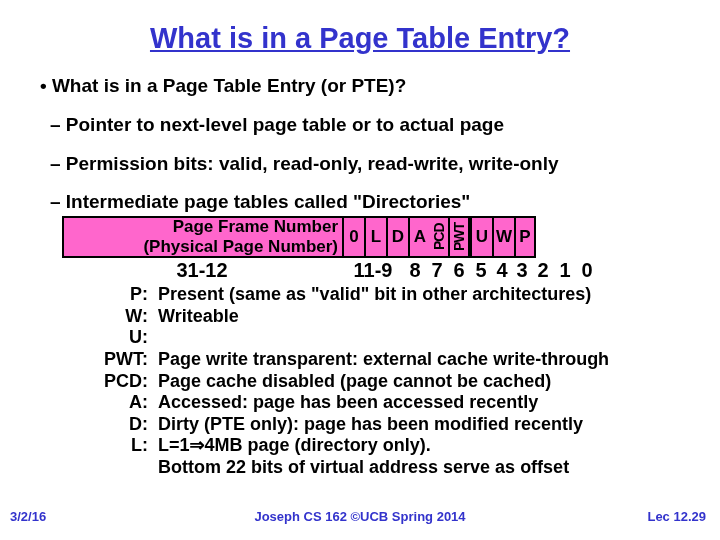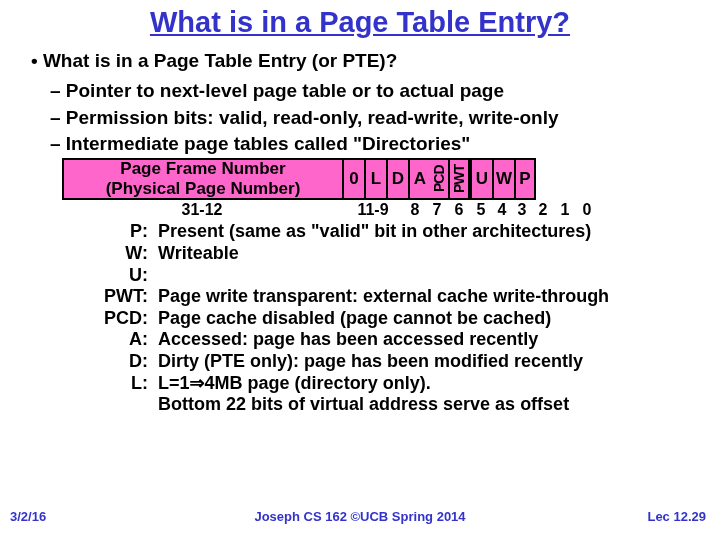--- a/index.html
+++ b/index.html
@@ -1,31 +1,31 @@
 <!DOCTYPE html>
 <html><head>
 <meta charset="utf-8">
 <style>
 html,body{margin:0;padding:0}
 body{width:720px;height:540px;font-family:Arial,Helvetica,sans-serif;color:#000;background:#fff;position:relative}
-.title{font-size:29px;font-weight:bold;color:#3333cc;text-align:center;padding-top:6px;text-decoration:underline}
+.title{font-size:29px;font-weight:bold;color:#3333cc;text-align:center;padding-top:22px;text-decoration:underline}
 .content{padding:4px 24px 0 24px;font-size:19px;font-weight:bold;line-height:1.2}
-.b1{margin:7px;padding-left:18px;text-indent:-18px}
-.b2{margin:4px 0 0 26px;padding-left:18px;text-indent:-18px}
+.b1{margin:16px;padding-left:18px;text-indent:-18px}
+.b2{margin:16px 0 0 26px;padding-left:18px;text-indent:-18px}
 .diagram{margin:2px 0 0 38px}
 .row{display:flex;align-items:stretch;height:42px}
-.cell{border:2px solid #000;display:flex;flex-direction:column;justify-content:center;align-items:center;padding:0 20px;font-size:17px;font-weight:bold;background:#ff66cc;box-sizing:border-box}
+.cell{border:2px solid #000;display:flex;flex-direction:column;justify-content:center;align-items:flex-end;padding:0 4px;font-size:17px;font-weight:bold;background:#ff66cc;box-sizing:border-box}
 .cell.small{align-items:center;padding:0;width:22px}
 .cell.vert{writing-mode:vertical-rl;transform:rotate(180deg);font-size:14px;letter-spacing:-1px;padding:0}
 .pfn{width:280px;border-right:none}
 .free{width:60px;border-right:none}
 .bit{border-right:none}
 .last{border-right:2px solid #000}
 .bitrow{display:flex;margin-left:0}
-.bitrow .lbl{box-sizing:border-box;text-align:center;font-size:16px;font-weight:bold}
+.bitrow .lbl{box-sizing:border-box;text-align:center;font-size:20px;font-weight:bold}
 .defs{margin:2px 0 0 60px;font-size:18px;font-weight:bold}
 .defs .r{display:flex}
 .defs .k{width:64px;text-align:right;padding-right:10px}
 .footer{position:absolute;bottom:16px;left:0;width:720px;font-size:13px;color:#3333cc;font-weight:bold}
 .footer .date{position:absolute;left:10px}
 .footer .mid{width:100%;text-align:center}
 .footer .lec{position:absolute;right:14px;bottom:0}
 </style>
 </head>
 <body>

